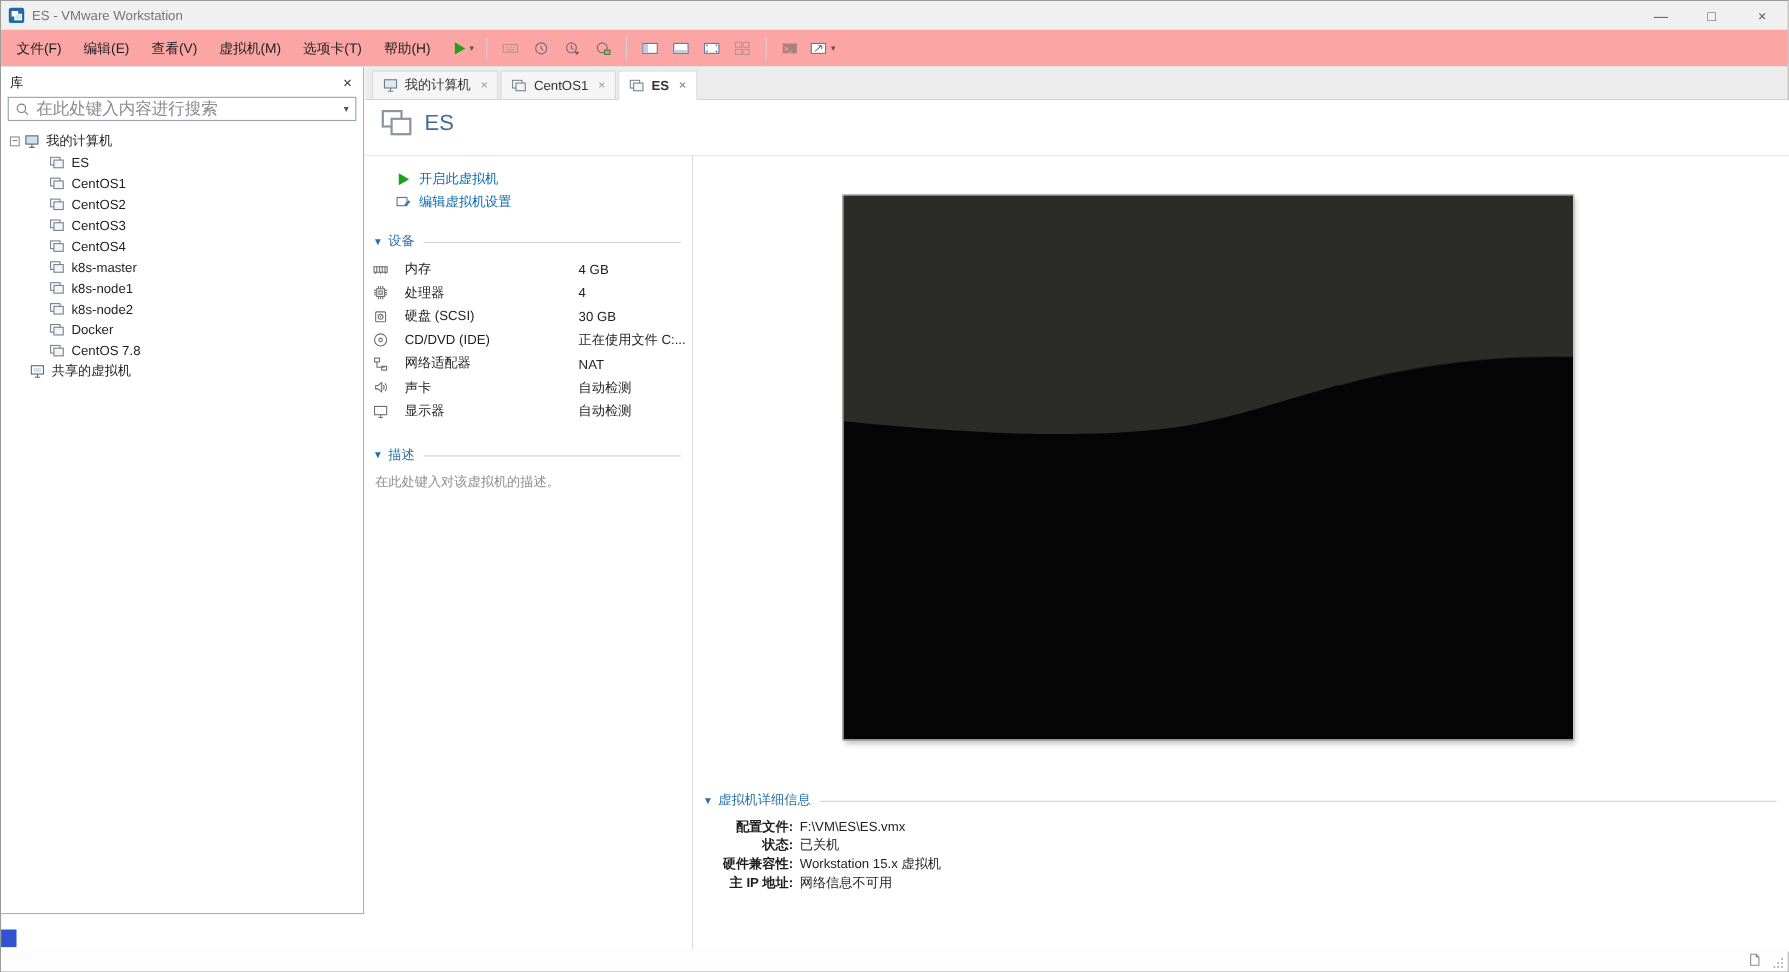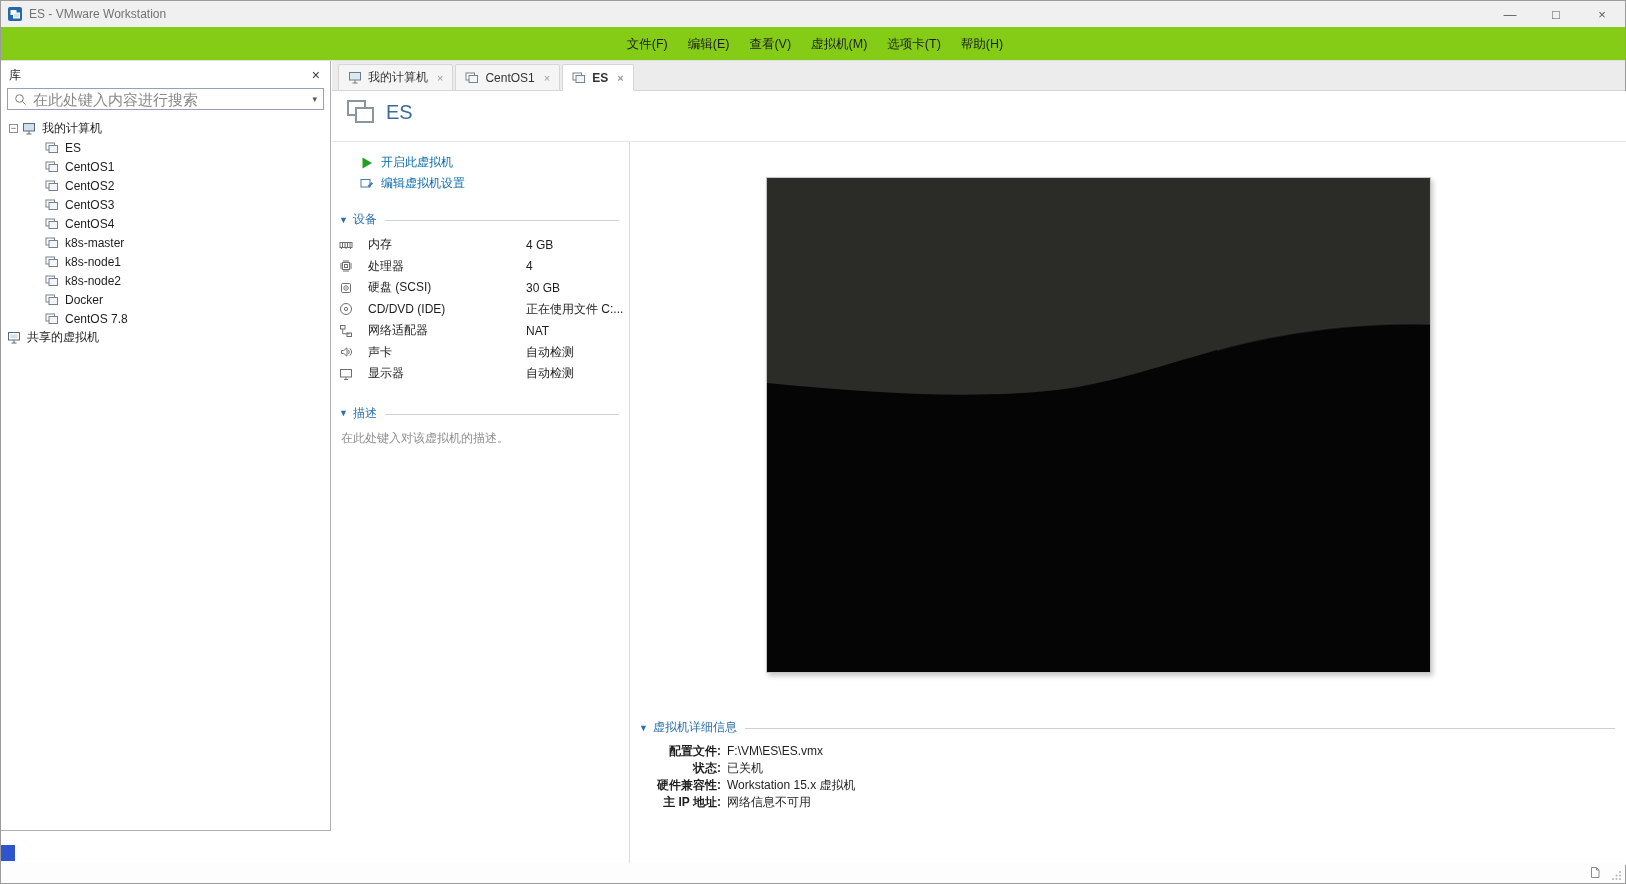--- a/index.html
+++ b/index.html
@@ -8,21 +8,21 @@
   #win { position:absolute; inset:0; border:1px solid #9b9b9b; background:#fff; }
 
   
   .titlebar { position:absolute; left:0; top:0; right:0; height:26px; background:#f0f0f0; display:flex; align-items:center; }
   .app-icon { width:16px; height:16px; margin:0 6px 0 6px; }
   .title-text { color:#737373; font-size:12px; }
   .win-controls { margin-left:auto; display:flex; height:100%; }
   .win-btn { width:46px; display:flex; align-items:center; justify-content:center; color:#5a5a5a; font-size:13px; }
 
   
-  .menubar { position:absolute; left:0; top:26px; right:0; height:34px; background:#84cc16; border-bottom:1px solid #e0e0e0; display:flex; align-items:center; padding-left:4px;flex-direction:column; }
+  .menubar { position:absolute; left:0; top:26px; right:0; height:34px; background:#fca5a5; border-bottom:1px solid #e0e0e0; display:flex; align-items:center; padding-left:4px; }
   .menu-item { padding:0 10px; line-height:34px; font-size:12.5px; color:#1e1e1e; cursor:default; }
   .toolbar { display:flex; align-items:center; margin-left:6px; }
   .tb-btn { min-width:24px; height:26px; display:inline-flex; align-items:center; justify-content:center; margin:0 2px; padding:0 2px; border-radius:2px; }
   .tb-btn.disabled { opacity:.42; filter:grayscale(1); }
   .tb-sep { width:1px; height:20px; background:#d2d2d2; margin:0 7px; }
   .caret { font-size:8px; color:#555; margin-left:3px; }
   .ic { display:inline-flex; align-items:center; justify-content:center; }
 
   
   .sidebar { position:absolute; left:0; top:60px; width:330px; height:770px; background:#fff; border-right:1px solid #b0b0b0; border-bottom:1px solid #b0b0b0; }
@@ -30,21 +30,21 @@
   .sidebar-close { margin-left:auto; color:#3a3a3a; font-size:14px; }
   .search-box { margin:3px 6px 0 6px; height:22px; border:1px solid #94a3b3; display:flex; align-items:center; padding:0 6px; background:#fff; }
   .search-box input { flex:1; border:none; outline:none; font-size:15px; color:#444; margin-left:6px; font-family:inherit; }
   .search-box input::placeholder { color:#8a8a8a; }
   .search-caret { color:#555; font-size:9px; }
   .tree { margin-top:9px; }
   .tree-row { height:19px; display:flex; align-items:center; white-space:nowrap; }
   .twisty { width:9px; height:9px; border:1px solid #8a9199; font-size:9px; line-height:7px; text-align:center; margin-left:8px; color:#444; background:#fff; flex:none; }
   .tree-row.root .ic { margin-left:4px; }
   .tree-row.child { padding-left:44px; }
-  .tree-row.shared { padding-left:6px; }
+  .tree-row.shared { padding-left:26px; }
   .tree-label { margin-left:6px; }
 
   
   .tabstrip { position:absolute; left:331px; top:60px; right:0; height:30px; background:#ececec; border-bottom:1px solid #d4d4d4; display:flex; align-items:flex-end; padding-left:6px; }
   .tab { height:27px; display:flex; align-items:center; padding:0 9px; background:#f5f5f5; border:1px solid #d6d6d6; margin:0 2px -1px 0; font-size:12px; color:#333; border-radius:2px 2px 0 0; }
   .tab .ic { margin-right:6px; }
   .tab.active { background:#fff; font-weight:bold; border-bottom-color:#fff; }
   .tab-close { margin-left:9px; color:#9a9a9a; font-size:11px; }
 
   

